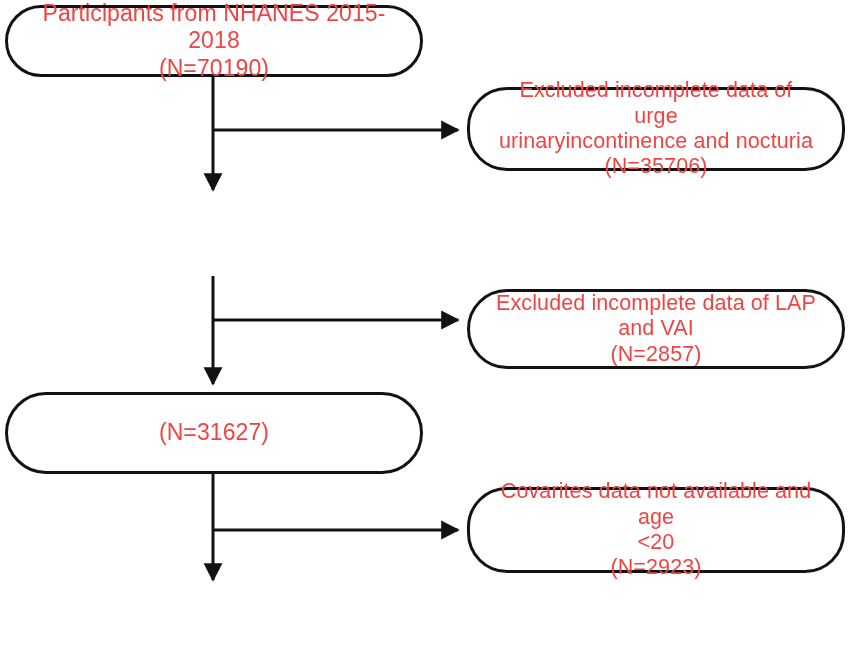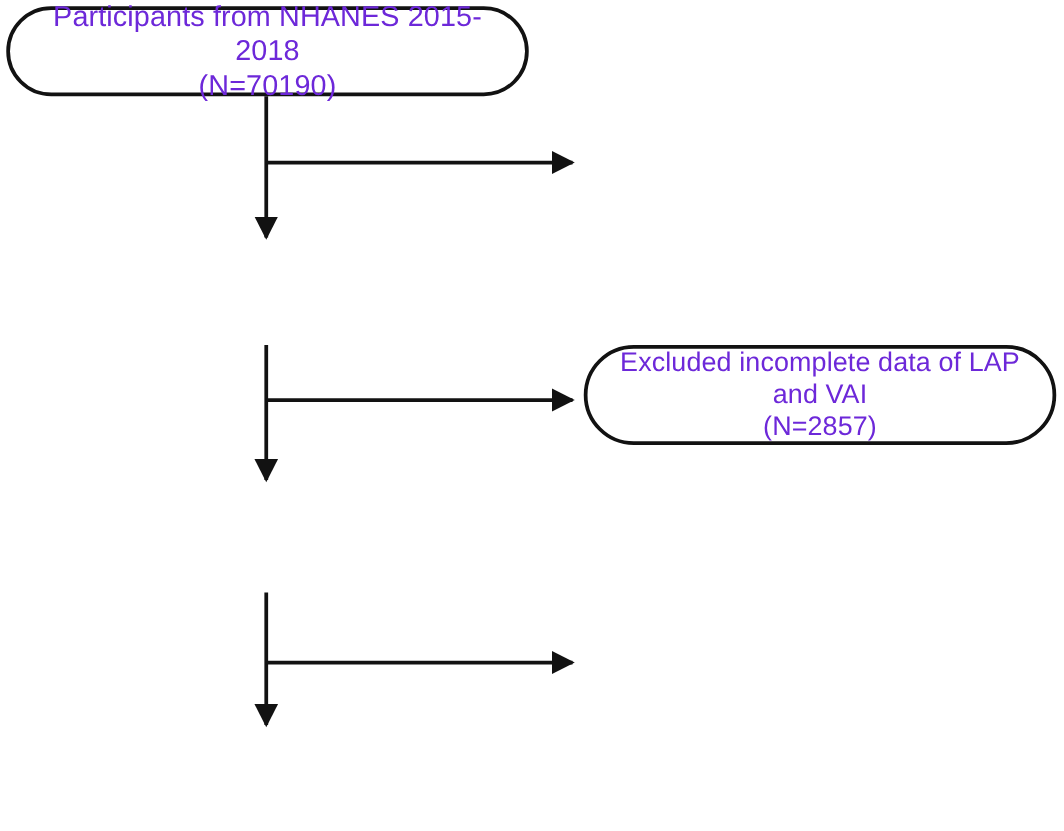--- a/index.html
+++ b/index.html
@@ -29,21 +29,21 @@
   .node-box {
     position: absolute;
     box-sizing: border-box;
     border: 3px solid #121212;
     border-radius: 42px;
     background: #ffffff;
     display: flex;
     align-items: center;
     justify-content: center;
     text-align: center;
-    color: #6d28d9;
+    color: #ef4444;
     line-height: 1.18;
     letter-spacing: 0.1px;
     padding: 2px 26px;
   }
   .node-box .node-text {
     display: block;
     width: 100%;
     white-space: pre-line;
   }
   
@@ -58,21 +58,21 @@
   #node-stage-3    { top: 588px; height: 71px; border-radius: 38px; }
 
   
   .node-exclusion {
     left: 467px;
     width: 378px;
     font-size: 21.5px;
     border-radius: 40px;
   }
   #node-exclusion-1 { top: 87px;  height: 84px; }
-  #node-exclusion-2 { top: 276px; height: 80px; }
+  #node-exclusion-2 { top: 289px; height: 80px; }
   #node-exclusion-3 { top: 487px; height: 86px; }
 </style>
 </head>
 <body>
 
 <div id="flow-canvas">
 
   <svg id="connector-layer" width="851" height="665" viewBox="0 0 851 665">
     <defs>
       <marker id="arrow-head" markerWidth="7" markerHeight="7" refX="5.6" refY="3.5" orient="auto" markerUnits="strokeWidth">
@@ -100,24 +100,37 @@
     <g>
       <line x1="213" y1="530" x2="458" y2="530" stroke="#121212" stroke-width="3" marker-end="url(#arrow-head)"></line>
     </g>
   </svg>
 
   <div class="node-box node-main" id="node-enrolled">
     <span class="node-text">Participants from NHANES 2015-2018
 (N=70190)</span>
   </div>
 
+  <div class="node-box node-exclusion" id="node-exclusion-1">
+    <span class="node-text">Excluded incomplete data of urge
+urinaryincontinence and nocturia
+(N=35706)</span>
+  </div>
 
 
   <div class="node-box node-exclusion" id="node-exclusion-2">
     <span class="node-text">Excluded incomplete data of LAP
 and VAI
 (N=2857)</span>
   </div>
 
+  <div class="node-box node-main" id="node-stage-2">
+    <span class="node-text">(N=31627)</span>
+  </div>
 
+  <div class="node-box node-exclusion" id="node-exclusion-3">
+    <span class="node-text">Covarites data not available and age
+&lt;20
+(N=2923)</span>
+  </div>
 
 
 </div>
 
 </body></html>

